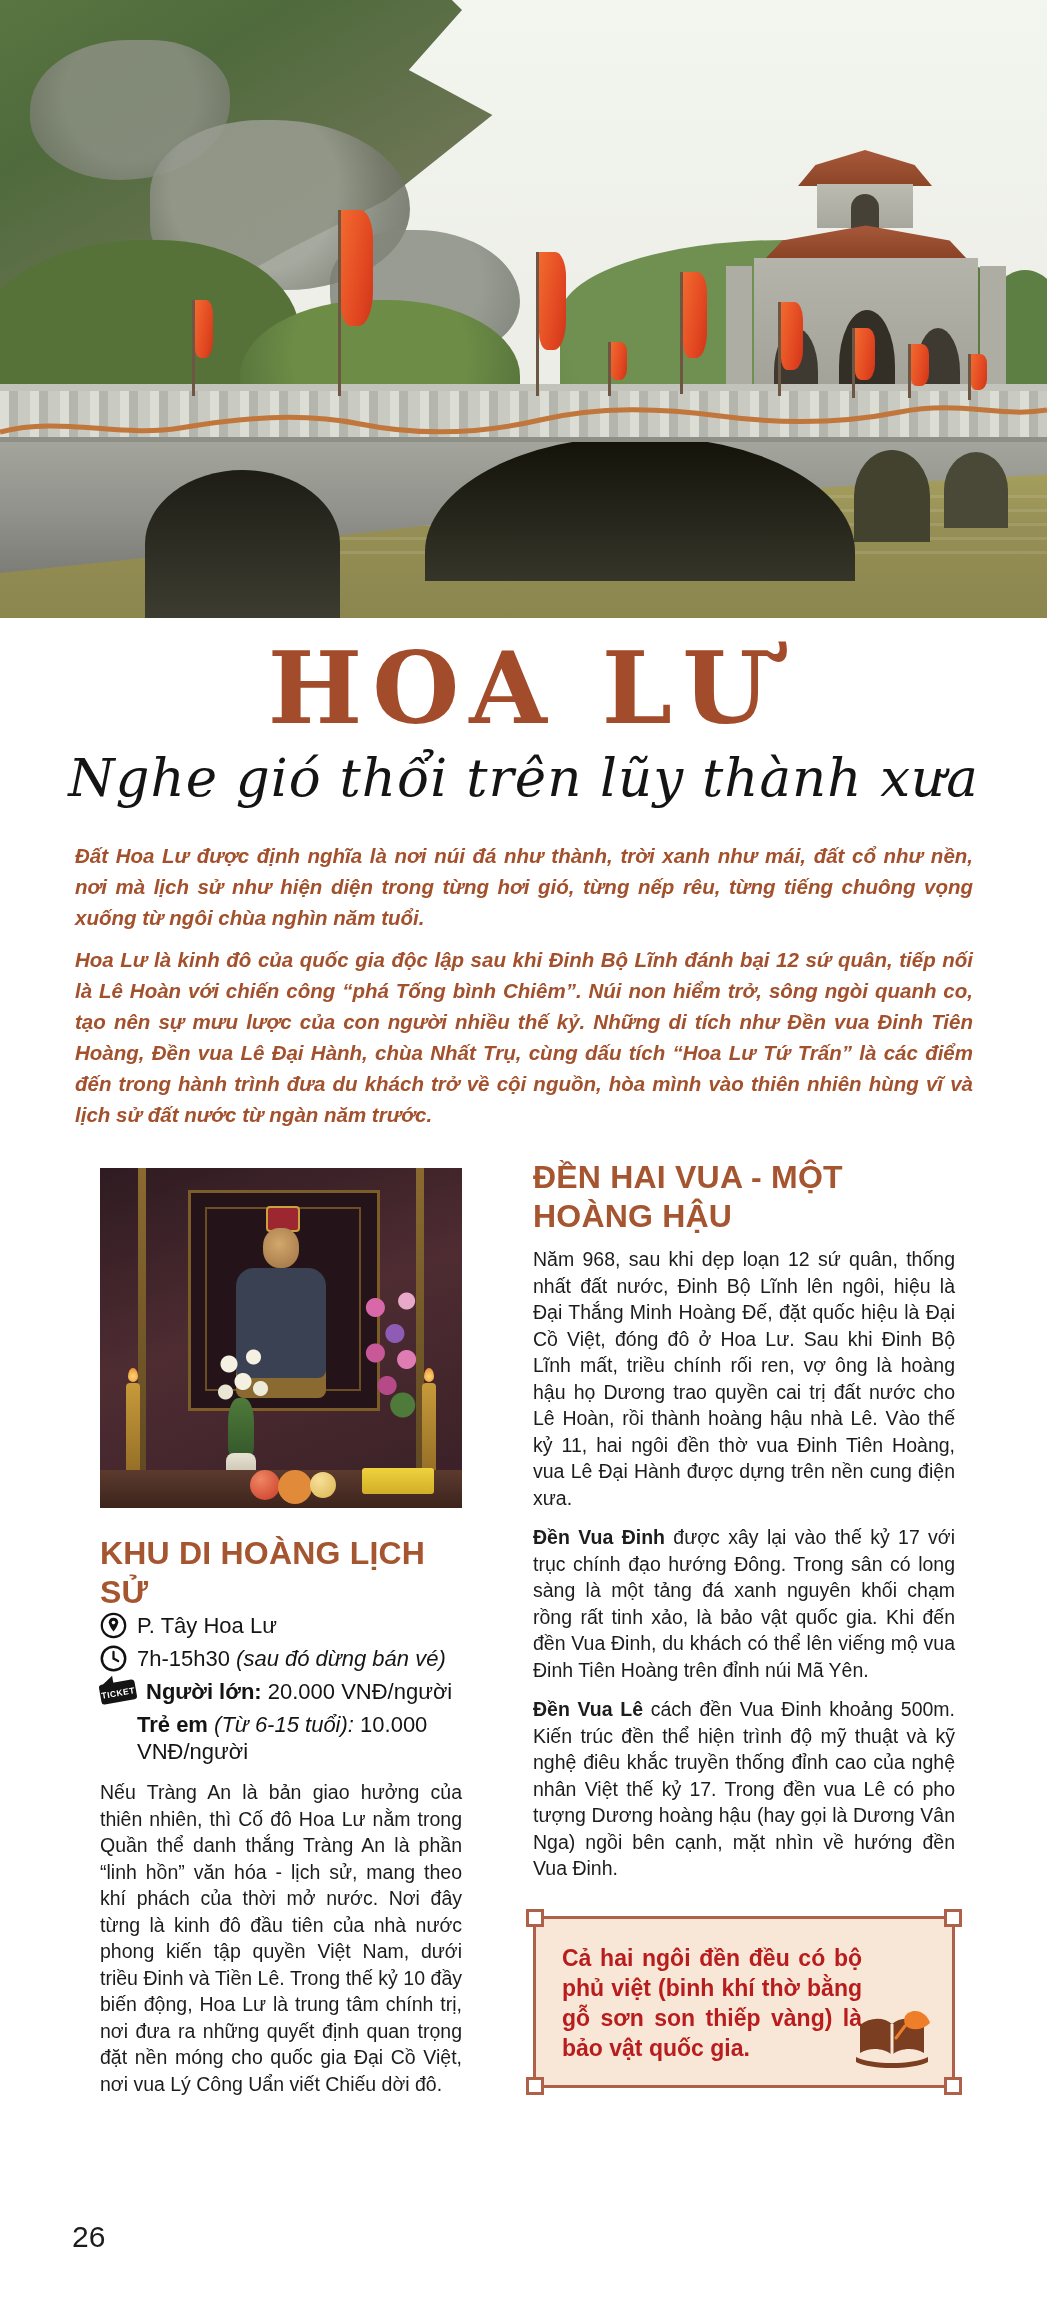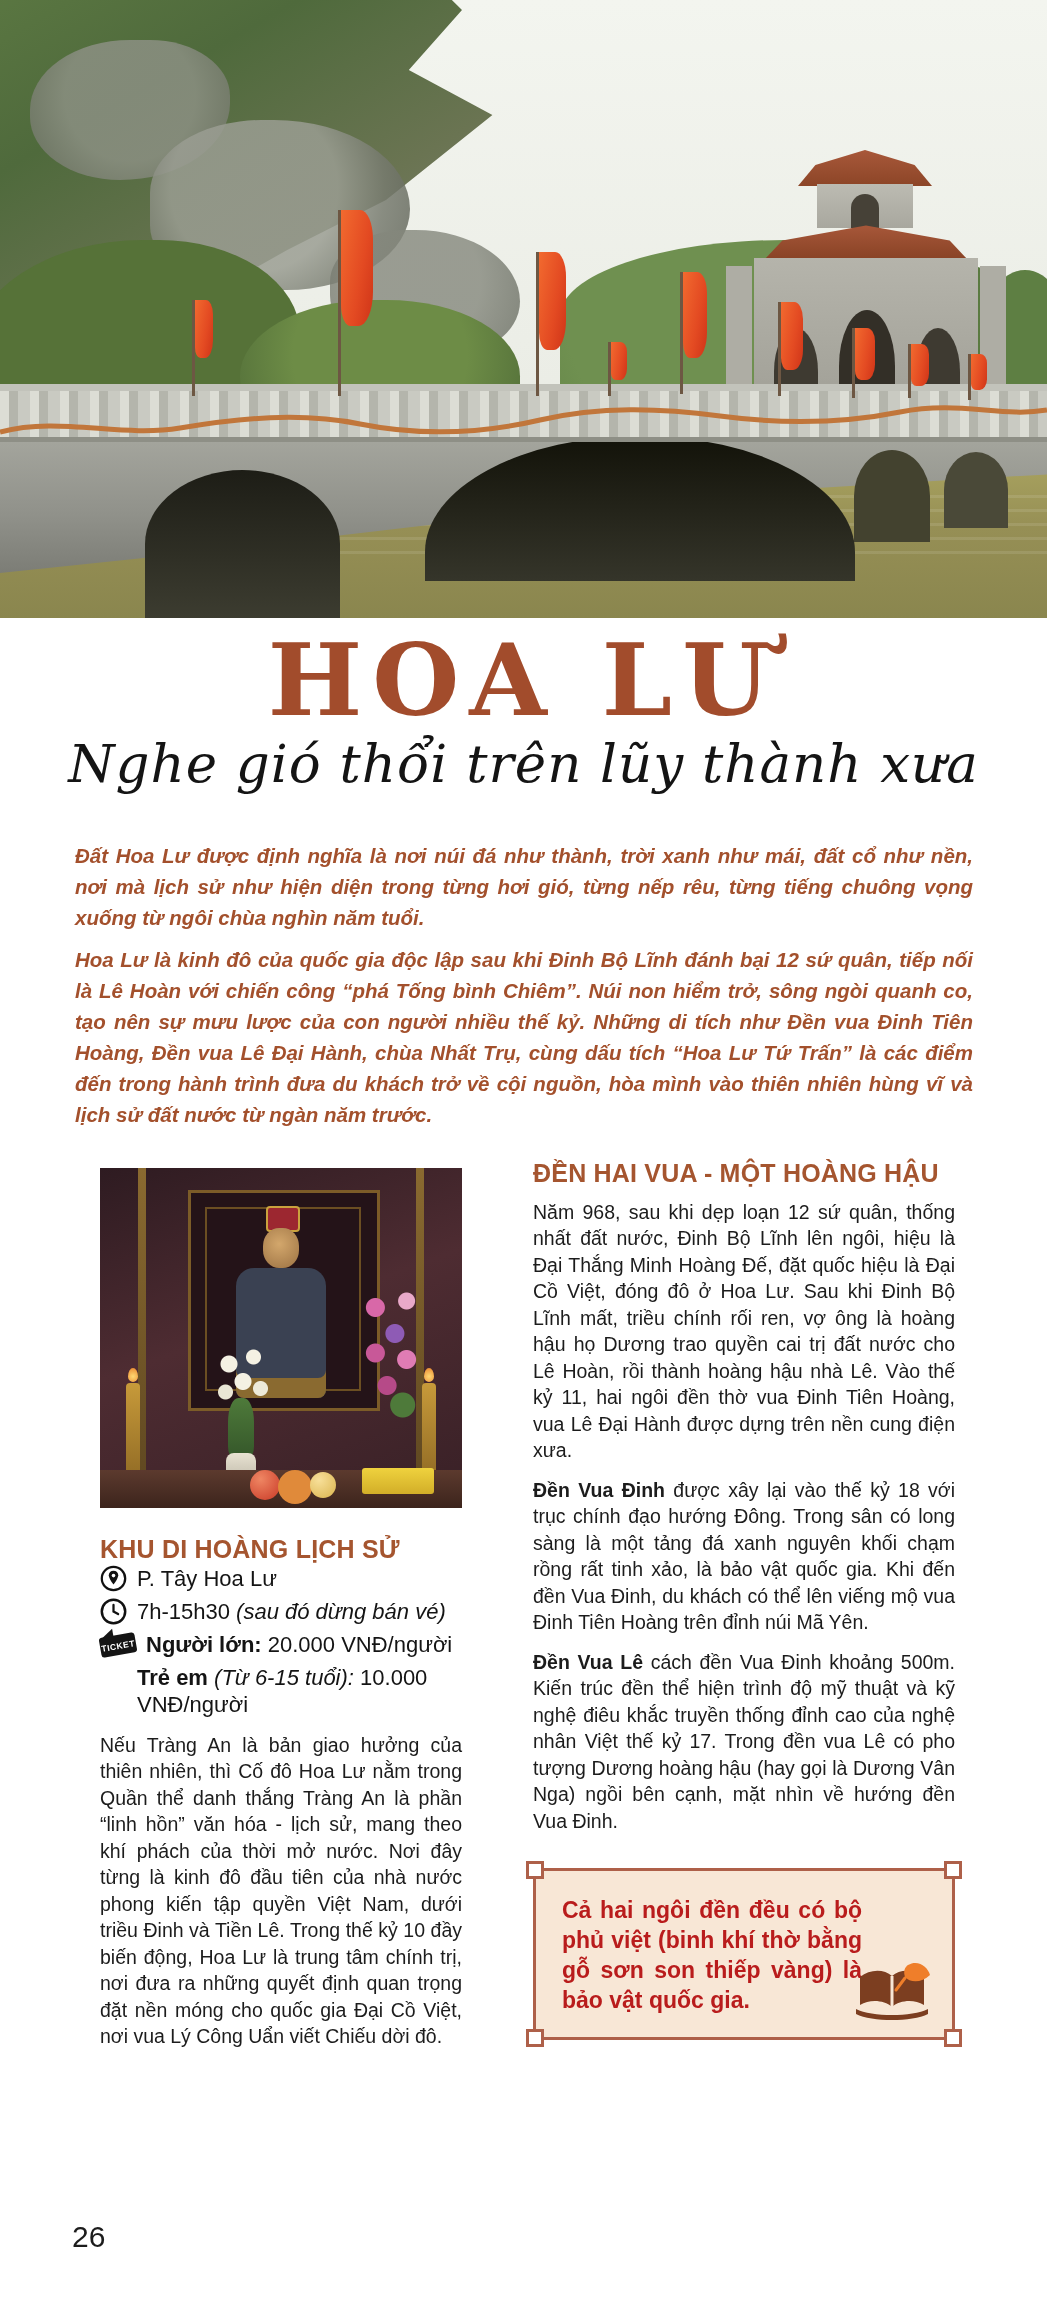--- a/index.html
+++ b/index.html
@@ -52,33 +52,33 @@
         border-top:7px solid #c2c3bb;border-bottom:5px solid #8e8f86;}
   .rope{position:absolute;left:0;top:398px;}
   .flag{position:absolute;}
   .flag .pole{position:absolute;left:0;top:0;width:3px;background:#6d5743;}
   .flag .ban{position:absolute;left:3px;top:0;background:linear-gradient(100deg,#f26a2f 0%,#e34a22 60%,#cf3418 100%);
              border-radius:0 40% 45% 30%/0 25% 30% 18%;}
 
   
   .title-block{position:absolute;top:628px;left:0;width:1047px;text-align:center;}
   .main-title{font-family:"DejaVu Serif",serif;font-weight:bold;font-size:100px;line-height:1.05;
-              letter-spacing:10px;color:#A24C2C;margin:0;}
+              letter-spacing:10px;color:#A24C2C;margin:8px;}
   .sub-title{font-family:"DejaVu Serif",serif;font-style:italic;font-size:53px;line-height:1.1;
              color:#141414;margin-top:2px;letter-spacing:1px;}
 
   
   .intro{position:absolute;top:840px;left:75px;width:898px;}
   .intro p{margin:0 0 11px;font-size:20.5px;font-weight:bold;font-style:italic;color:#A3502C;
            text-align:justify;line-height:31px;}
 
   
   .col-left{position:absolute;top:1168px;left:100px;width:362px;}
   .col-right{position:absolute;top:1158px;left:533px;width:422px;}
-  h2.sec{font-size:25px;font-weight:bold;color:#A5552F;margin:0;line-height:1.22;letter-spacing:.2px;}
+  h2.sec{font-size:32px;font-weight:bold;color:#A5552F;margin:0;line-height:1.22;letter-spacing:.2px;}
   .body-text{font-size:19.5px;line-height:26.5px;text-align:justify;margin:0 0 13px;color:#1c1c1c;}
   .lead{font-weight:bold;}
 
   
   .altar{position:relative;width:362px;height:340px;overflow:hidden;background:linear-gradient(160deg,#2e1b21 0%,#4e2c32 45%,#382026 100%);}
   .af-gold-l,.af-gold-r{position:absolute;top:0;width:8px;height:100%;background:linear-gradient(#8a6a30,#5c4520);}
   .af-gold-l{left:38px;} .af-gold-r{left:316px;}
   .af-panel{position:absolute;left:88px;top:22px;width:186px;height:215px;background:#241318;border:3px solid #7c5c28;}
   .af-panel .inner{position:absolute;left:14px;top:14px;width:152px;height:180px;border:2px solid #6b4e22;}
   .af-crown{position:absolute;left:166px;top:38px;width:30px;height:22px;background:#9c2730;border:2px solid #caa23e;border-radius:4px;}
@@ -269,21 +269,21 @@
         <span class="txt"><span class="blab">Trẻ em</span> <span class="note">(Từ 6-15 tuổi):</span> <span>10.000 VNĐ/người</span></span>
       </div>
     </div>
 
     <p class="body-text" style="margin-top:14px;">Nếu Tràng An là bản giao hưởng của thiên nhiên, thì Cố đô Hoa Lư nằm trong Quần thể danh thắng Tràng An là phần “linh hồn” văn hóa - lịch sử, mang theo khí phách của thời mở nước. Nơi đây từng là kinh đô đầu tiên của nhà nước phong kiến tập quyền Việt Nam, dưới triều Đinh và Tiền Lê. Trong thế kỷ 10 đầy biến động, Hoa Lư là trung tâm chính trị, nơi đưa ra những quyết định quan trọng đặt nền móng cho quốc gia Đại Cồ Việt, nơi vua Lý Công Uẩn viết Chiếu dời đô.</p>
   </div>
 
   <div class="col-right">
     <h2 class="sec" style="margin-bottom:10px;">ĐỀN HAI VUA - MỘT HOÀNG HẬU</h2>
     <p class="body-text">Năm 968, sau khi dẹp loạn 12 sứ quân, thống nhất đất nước, Đinh Bộ Lĩnh lên ngôi, hiệu là Đại Thắng Minh Hoàng Đế, đặt quốc hiệu là Đại Cồ Việt, đóng đô ở Hoa Lư. Sau khi Đinh Bộ Lĩnh mất, triều chính rối ren, vợ ông là hoàng hậu họ Dương trao quyền cai trị đất nước cho Lê Hoàn, rồi thành hoàng hậu nhà Lê. Vào thế kỷ 11, hai ngôi đền thờ vua Đinh Tiên Hoàng, vua Lê Đại Hành được dựng trên nền cung điện xưa.</p>
-    <p class="body-text"><span class="lead">Đền Vua Đinh</span><span> được xây lại vào thế kỷ 18 với trục chính đạo hướng Đông. Trong sân có long sàng là một tảng đá xanh nguyên khối chạm rồng rất tinh xảo, là bảo vật quốc gia. Khi đến đền Vua Đinh, du khách có thể lên viếng mộ vua Đinh Tiên Hoàng trên đỉnh núi Mã Yên.</span></p>
+    <p class="body-text"><span class="lead">Đền Vua Đinh</span><span> được xây lại vào thế kỷ 17 với trục chính đạo hướng Đông. Trong sân có long sàng là một tảng đá xanh nguyên khối chạm rồng rất tinh xảo, là bảo vật quốc gia. Khi đến đền Vua Đinh, du khách có thể lên viếng mộ vua Đinh Tiên Hoàng trên đỉnh núi Mã Yên.</span></p>
     <p class="body-text" style="margin-bottom:4px;"><span class="lead">Đền Vua Lê</span><span> cách đền Vua Đinh khoảng 500m. Kiến trúc đền thể hiện trình độ mỹ thuật và kỹ nghệ điêu khắc truyền thống đỉnh cao của nghệ nhân Việt thế kỷ 17. Trong đền vua Lê có pho tượng Dương hoàng hậu (hay gọi là Dương Vân Nga) ngồi bên cạnh, mặt nhìn về hướng đền Vua Đinh.</span></p>
 
     <div class="callout">
       <div class="cn tl"></div>
       <div class="cn tr"></div>
       <div class="cn bl"></div>
       <div class="cn br"></div>
       <div class="ctext">Cả hai ngôi đền đều có bộ phủ việt (binh khí thờ bằng gỗ sơn son thiếp vàng) là bảo vật quốc gia.</div>
       <svg width="86" height="64" viewBox="0 0 86 64">
         <path d="M10 18 C20 10 34 10 42 17 C50 10 64 10 74 18 L74 46 C64 40 50 41 42 48 C34 41 20 40 10 46 Z" fill="#7c3e20"></path>

